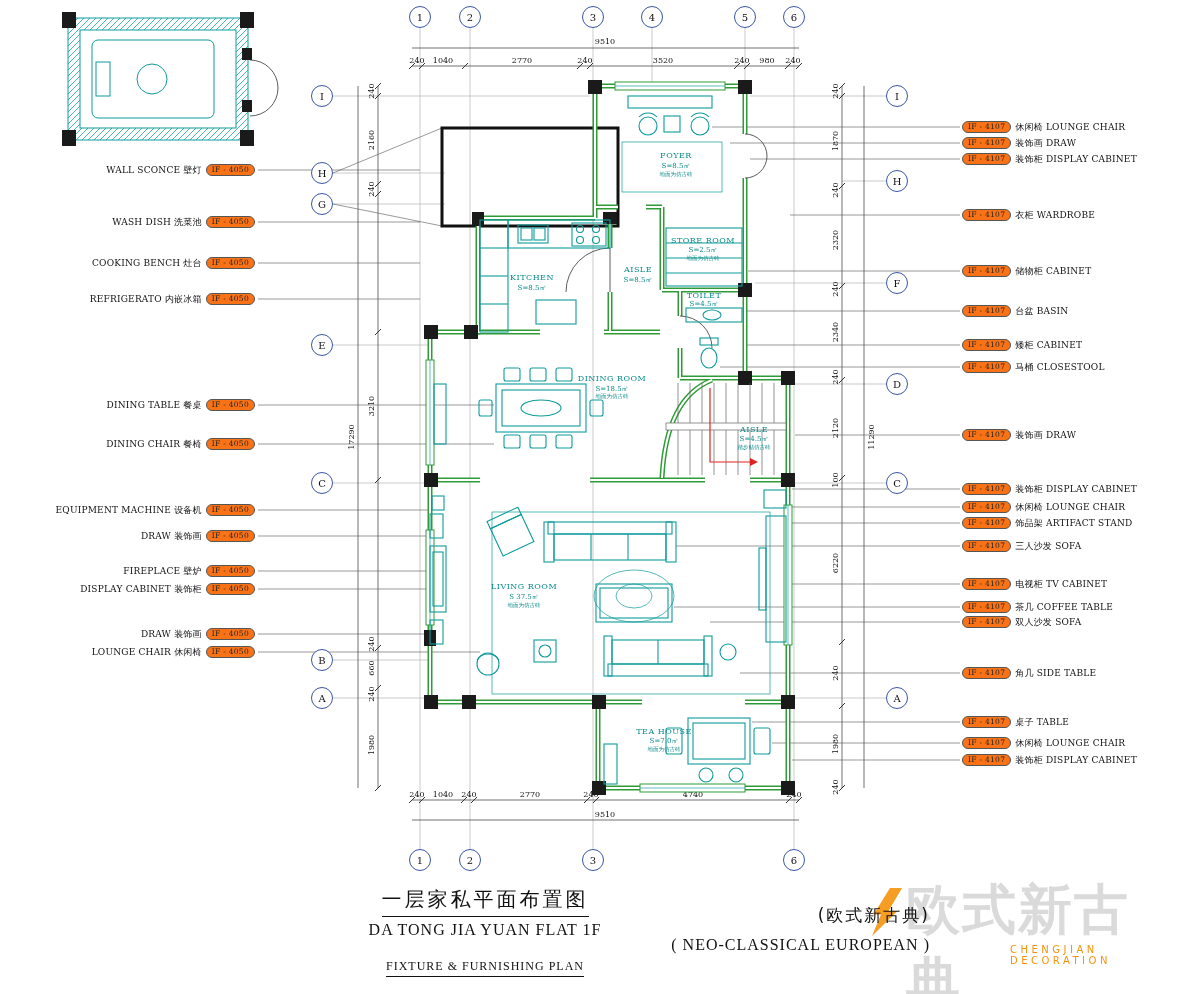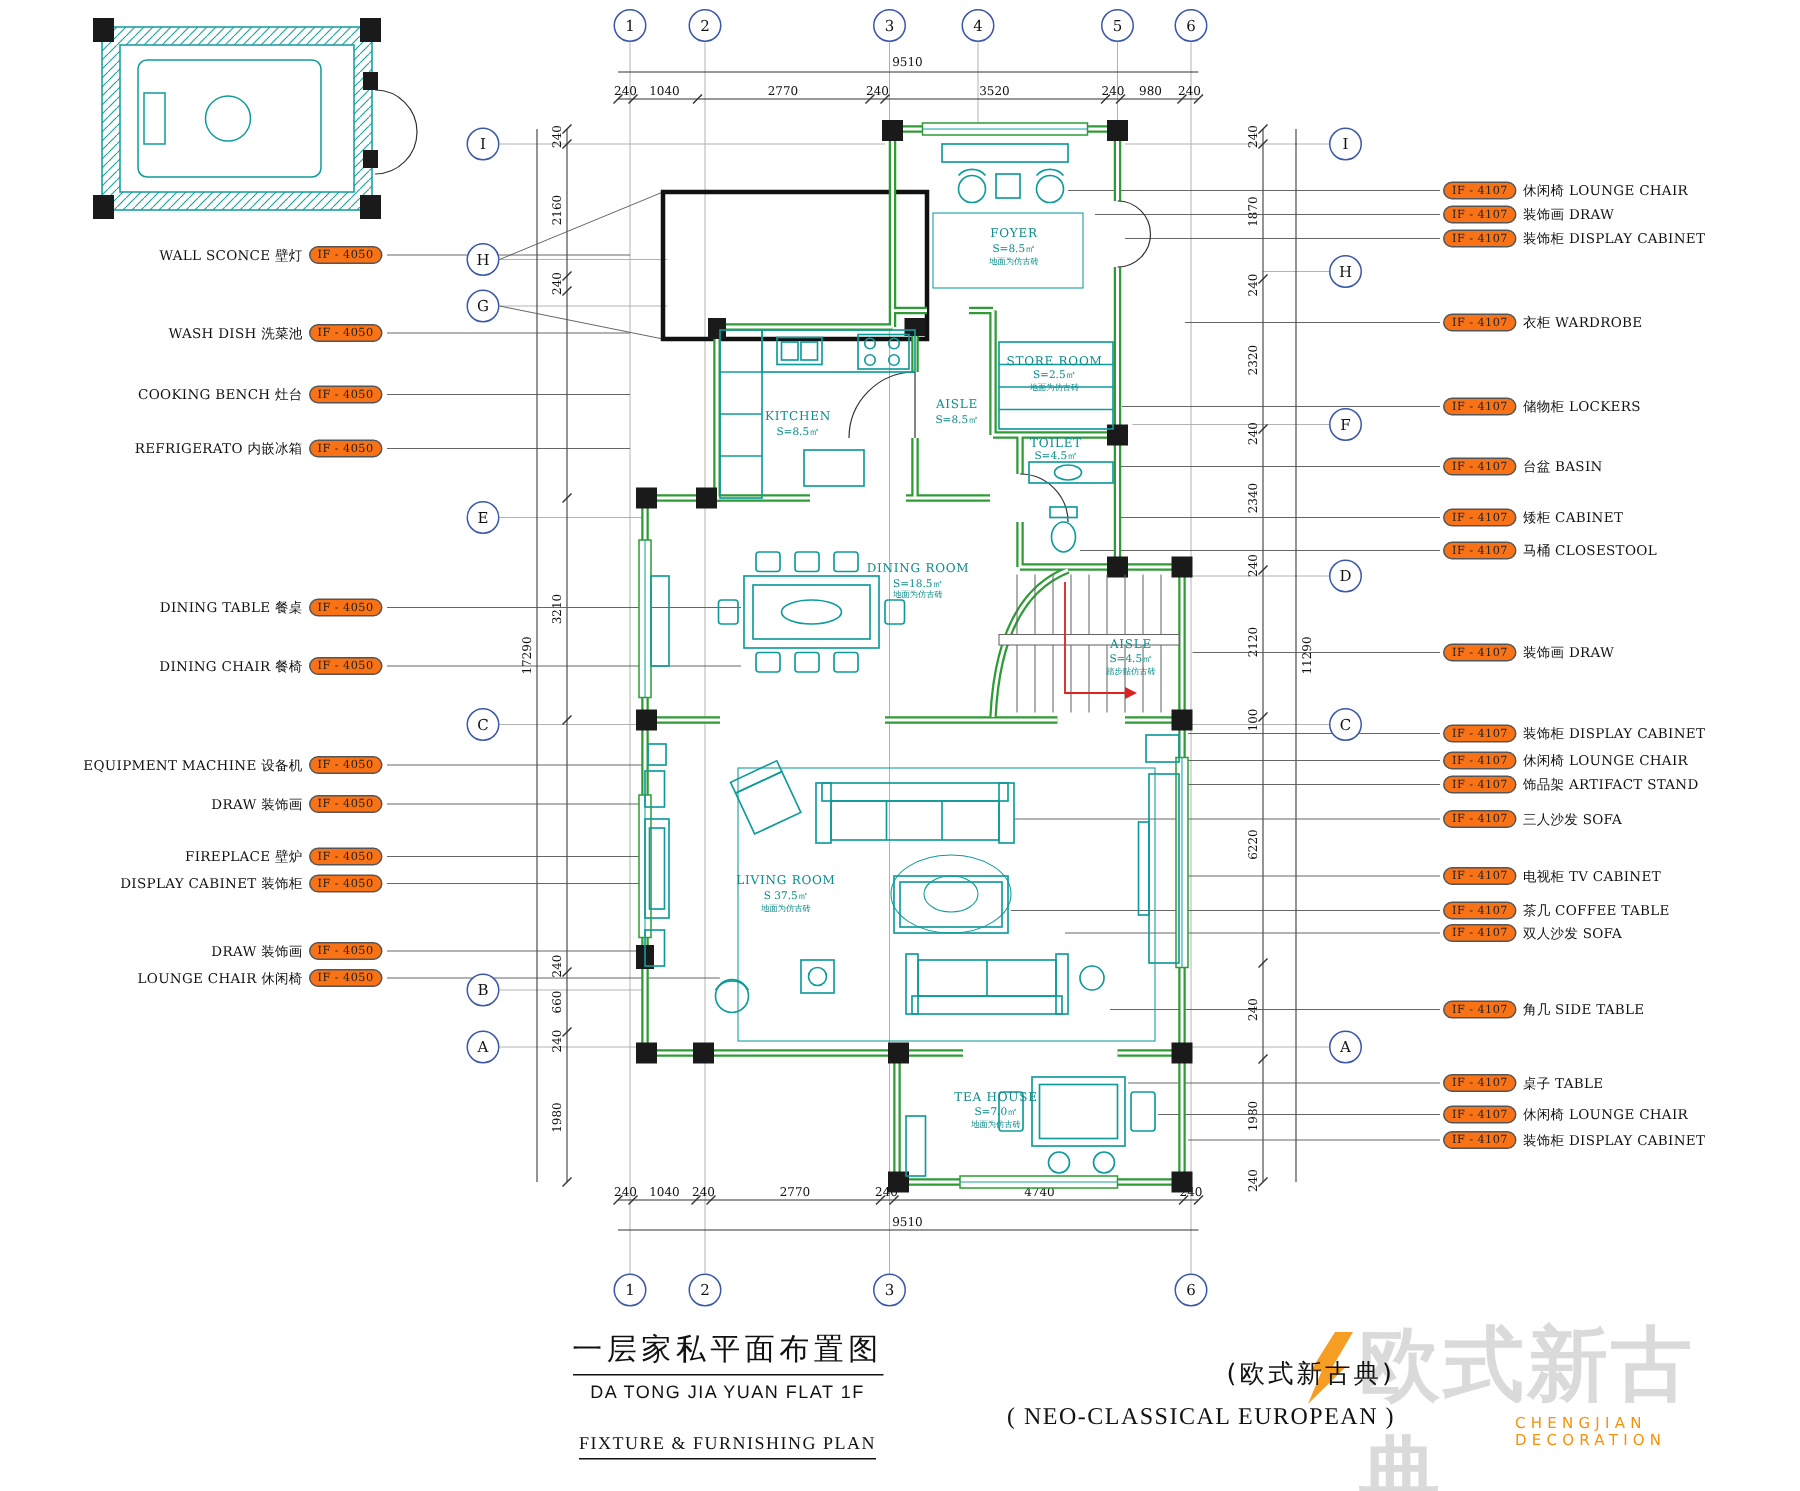--- a/index.html
+++ b/index.html
@@ -13,21 +13,21 @@
   .callout{position:absolute;display:flex;align-items:center;gap:4px;height:12px;
            font-size:9px;white-space:nowrap;color:#111}
   .callout .tag{border:1px solid #555;border-radius:8px;padding:0 5px;font-size:7.5px;
                 line-height:10px;background:#f97316;color:#222;letter-spacing:.3px}
   .callout .lbl{letter-spacing:.2px}
 
   
   .titleblock{position:absolute;left:335px;top:886px;width:300px;text-align:center;z-index:3}
   .t-cn{display:inline-block;font-size:20px;letter-spacing:3px;border-bottom:1.5px solid #111;
         padding-bottom:3px;font-family:"DejaVu Sans",sans-serif}
-  .t-en1{font-size:12px;letter-spacing:1px;margin-top:4px;font-family:Liberation Sans, sans-serif}
+  .t-en1{font-size:16px;letter-spacing:1px;margin-top:4px;font-family:Liberation Serif, serif}
   .t-en2{display:inline-block;font-size:12px;letter-spacing:1px;margin-top:20px;
          border-bottom:1.5px solid #111;padding-bottom:2px;font-family:"Liberation Serif",serif}
   .t-scale{font-size:15px;letter-spacing:2px;margin-top:3px;font-family:"Liberation Serif",serif}
   .styleblock{position:absolute;left:640px;top:904px;width:290px;text-align:right;z-index:3}
   .s-cn{font-size:17px;letter-spacing:2px;font-family:"DejaVu Sans",sans-serif}
   .s-en{font-size:16px;margin-top:9px;letter-spacing:1px;font-family:"Liberation Serif",serif}
 
   
   .logo{position:absolute;left:872px;top:880px;width:300px;height:84px;z-index:0}
   .logo-mark{position:absolute;left:0;top:8px;width:30px;height:48px;background:#f5920c;opacity:.9;
@@ -614,21 +614,21 @@
   <div class="callout" style="top:153px;left:962px">
       <span class="tag">IF - 4107</span>
       <span class="lbl">装饰柜 DISPLAY CABINET</span>
     </div>
   <div class="callout" style="top:209px;left:962px">
       <span class="tag">IF - 4107</span>
       <span class="lbl">衣柜 WARDROBE</span>
     </div>
   <div class="callout" style="top:265px;left:962px">
       <span class="tag">IF - 4107</span>
-      <span class="lbl">储物柜 LOCKERS</span>
+      <span class="lbl">储物柜 CABINET</span>
     </div>
   <div class="callout" style="top:305px;left:962px">
       <span class="tag">IF - 4107</span>
       <span class="lbl">台盆 BASIN</span>
     </div>
   <div class="callout" style="top:339px;left:962px">
       <span class="tag">IF - 4107</span>
       <span class="lbl">矮柜 CABINET</span>
     </div>
   <div class="callout" style="top:361px;left:962px">

